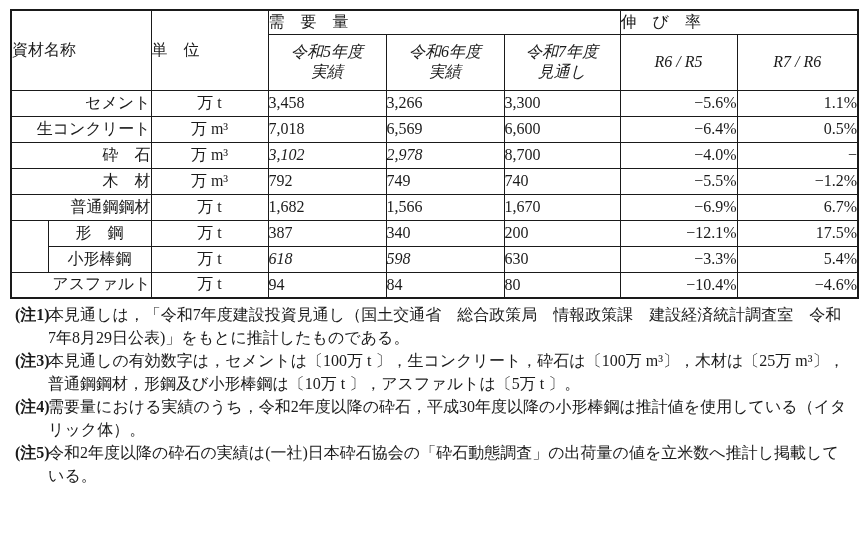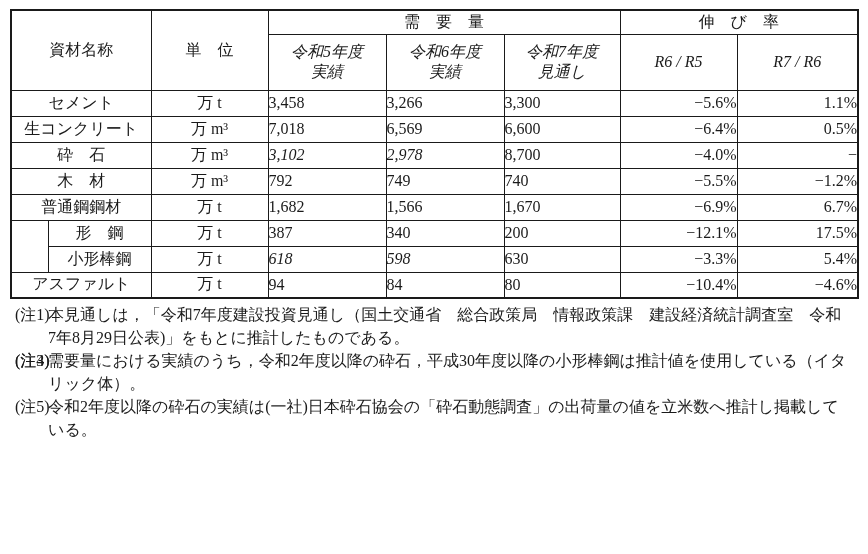--- a/index.html
+++ b/index.html
@@ -23,39 +23,39 @@
   table.demand th, table.demand td {
     border: 1px solid #1a1a1a;
     font-weight: normal;
     padding: 0;
     vertical-align: middle;
     overflow: hidden;
   }
   tr.hrow1 { height: 24px; }
   tr.hrow2 { height: 56px; font-style: italic; }
   tr.drow  { height: 26px; }
-  th.group { text-align: center; }
+  th.group { text-align: left; }
   th.yearcol { text-align: center; white-space: pre-line; line-height: 20px; font-size: 16px; }
-  td.gname   { text-align: center; padding-left: 10px; }
+  td.gname   { text-align: right; padding-left: 10px; }
   td.noline-bottom { border-bottom: none; }
   td.strip   { border-top: none; }
   td.subname { text-align: center; padding-left: 10px; }
   td.unit    { text-align: center; margin-top: 20px; }
   td.num     { padding-right: 12px; }
   td.pct     { text-align: right; padding-right: 13px; }
   td.est, td.num.est { font-style: italic; }
   .notes {
     position: absolute;
     left: 15px; top: 303px;
     width: 832px;
     font-size: 16px;
     line-height: 23px;
   }
   .note { position: relative; padding-left: 33px; }
-  .note-label { position: absolute; left: 0; top: 0; white-space: nowrap; }
+  .note-label { position: absolute; left: 0; top: 0; white-space: nowrap; font-weight: bold; }
 </style>
 </head>
 <body>
 
 <div class="page">
 
   <table class="demand">
     <colgroup>
       <col style="width:37px">
         <col style="width:103px">
@@ -166,21 +166,21 @@
       <td class="pct">−4.6%</td>
     </tr>
   </tbody>
     </table>
 
   <div class="notes">
     <div class="note">
       <span class="note-label">(注1)</span><span>本見通しは，「令和7年度建設投資見通し（国土交通省　総合政策局　情報政策課　建設経済統計調査室　令和7年8月29日公表)」をもとに推計したものである。</span>
     </div>
     <div class="note">
-      <span class="note-label">(注3)</span>
+      <span class="note-label">(注3)</span><span>本見通しの有効数字は，セメントは〔100万 t 〕，生コンクリート，砕石は〔100万 m³〕，木材は〔25万 m³〕，普通鋼鋼材，形鋼及び小形棒鋼は〔10万 t 〕，アスファルトは〔5万 t 〕。</span>
     </div>
     <div class="note">
       <span class="note-label">(注4)</span><span>需要量における実績のうち，令和2年度以降の砕石，平成30年度以降の小形棒鋼は推計値を使用している（イタリック体）。</span>
     </div>
     <div class="note">
       <span class="note-label">(注5)</span><span>令和2年度以降の砕石の実績は(一社)日本砕石協会の「砕石動態調査」の出荷量の値を立米数へ推計し掲載している。</span>
     </div>
   </div>
 
 </div>

